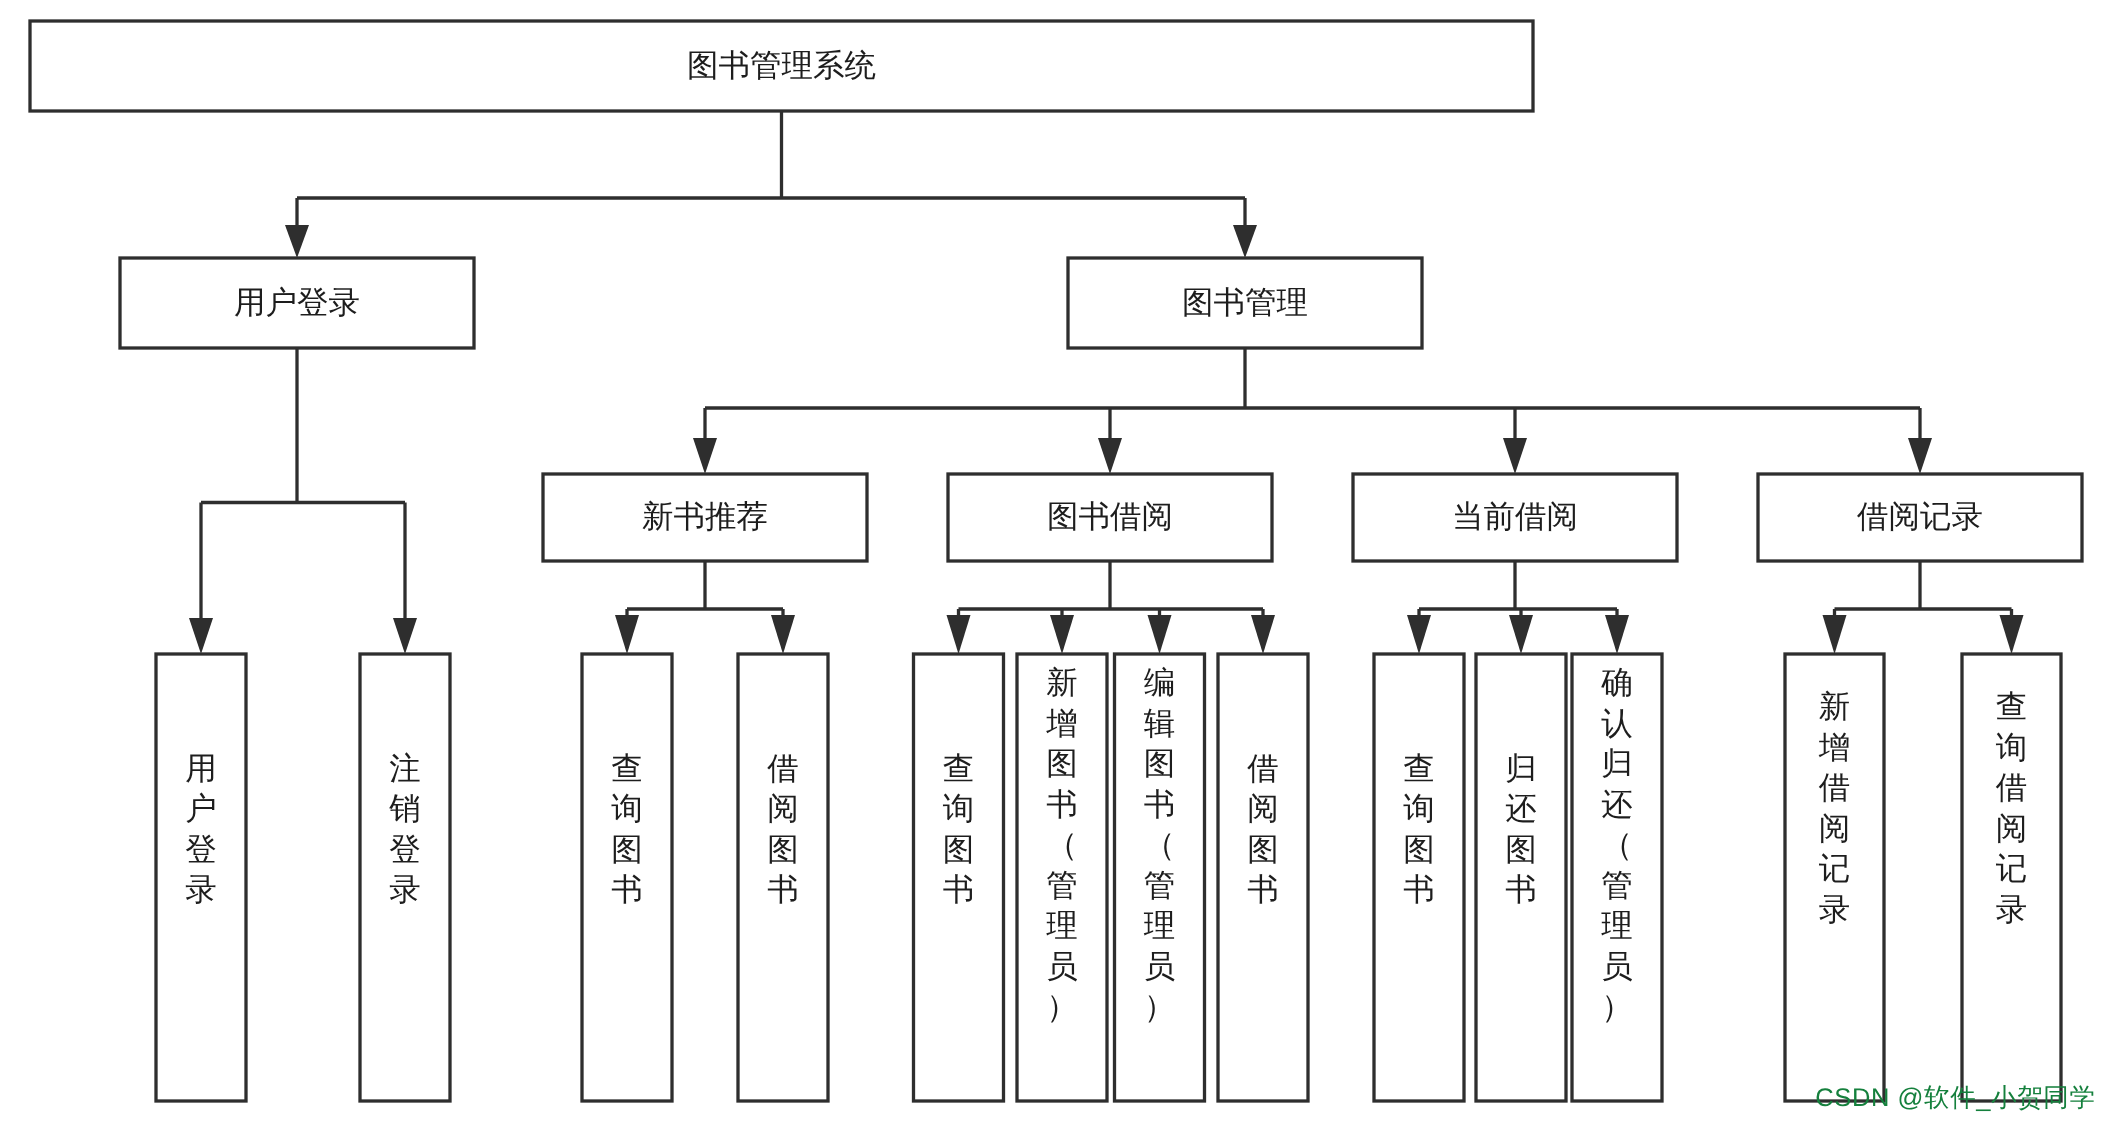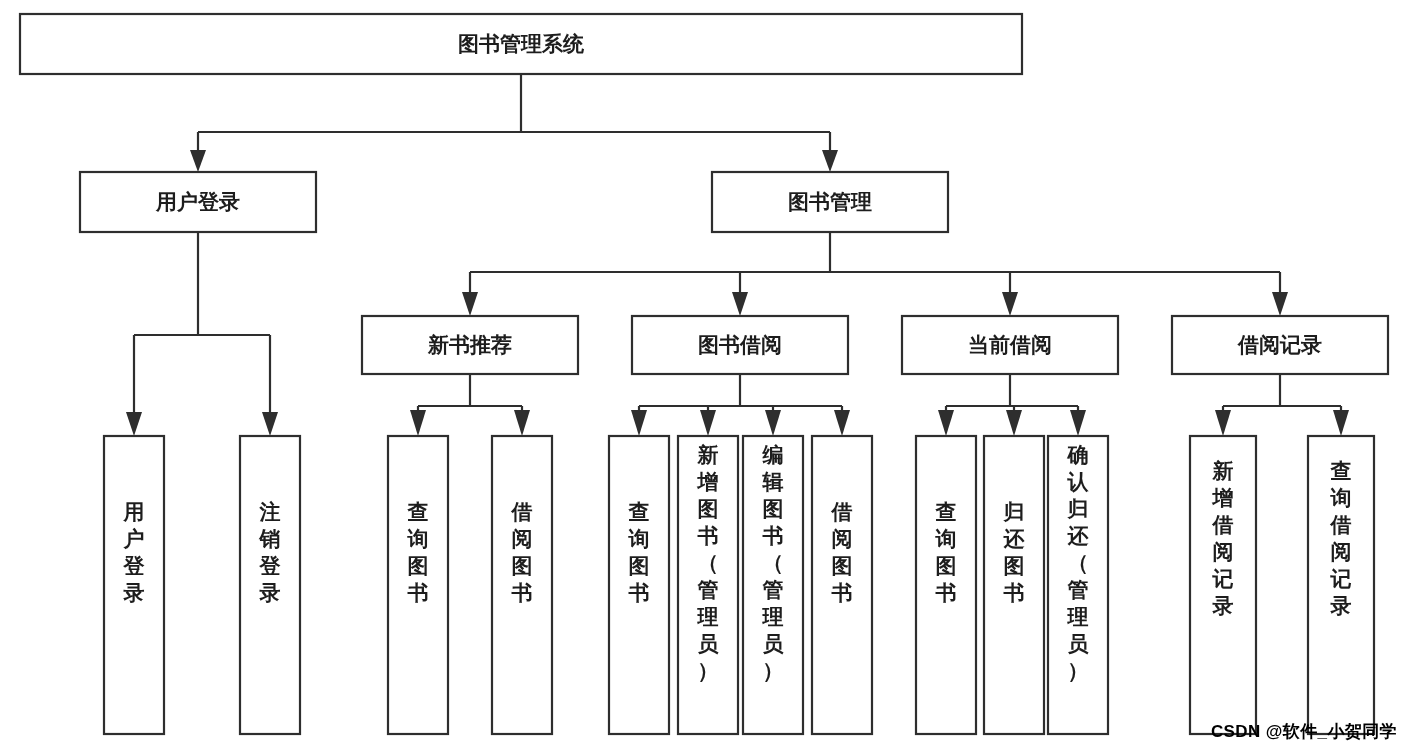--- a/index.html
+++ b/index.html
@@ -11,21 +11,20 @@
     width: 1405px;
     height: 747px;
     font-family: "Liberation Sans", "DejaVu Sans", sans-serif;
     overflow: hidden;
     position: relative;
   }
   #diagram-root {
     position: relative;
     width: 1405px;
     height: 747px;
-    font-weight: bold;
   }
   svg#diagram-svg {
     position: absolute;
     left: 0;
     top: 0;
     width: 1405px;
     height: 747px;
     display: block;
   }
   .node-box {
@@ -55,21 +54,21 @@
     font-size: 21px;
     fill: #1d1d1d;
     text-anchor: middle;
   }
   .watermark {
     position: absolute;
     right: 8px;
     bottom: 4px;
     font-family: "Liberation Sans", "DejaVu Sans", sans-serif;
     font-size: 17px;
-    color: #000000;
+    color: #15803d;
     letter-spacing: 0.4px;
     white-space: nowrap;
     pointer-events: none;
   }
 </style>
 </head>
 <body>
 
 <div id="diagram-root">
   <svg id="diagram-svg" viewBox="0 0 1405 747">

